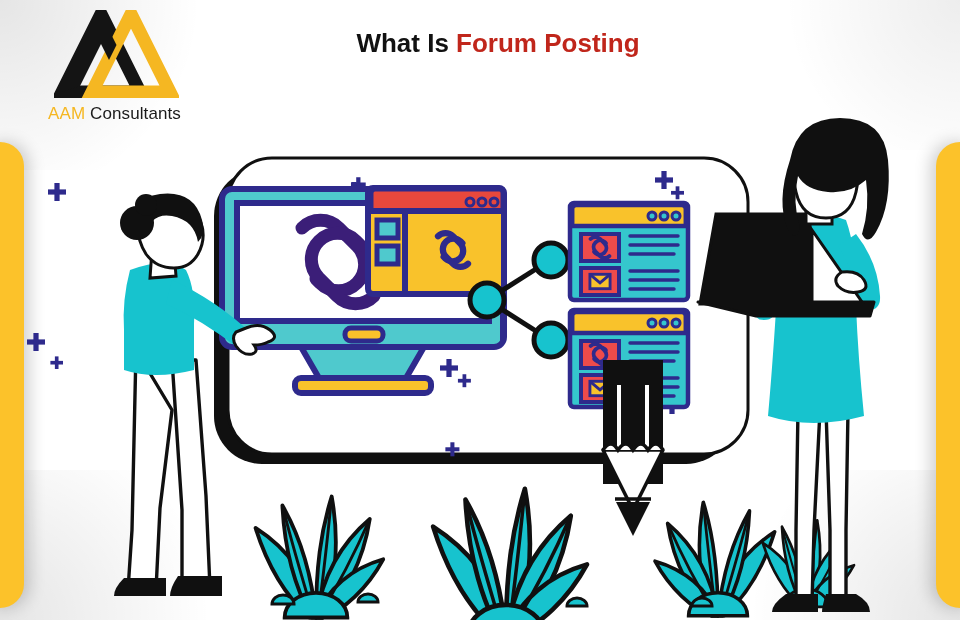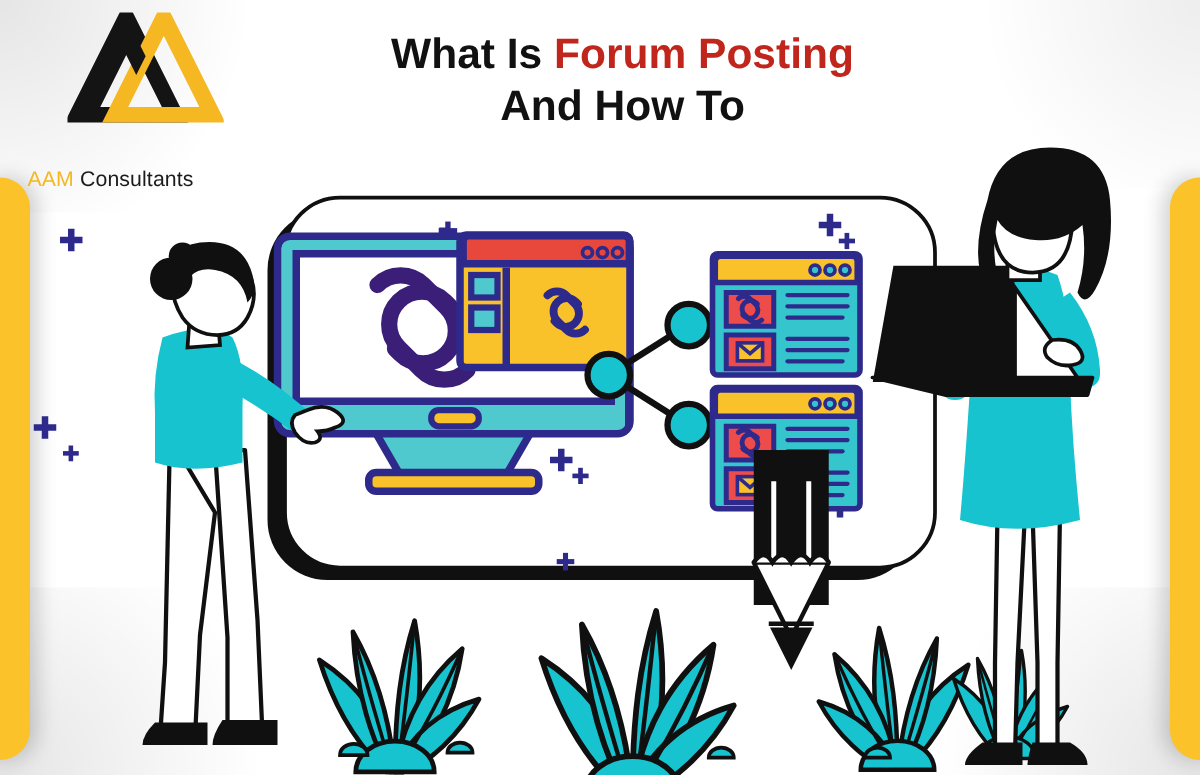--- a/index.html
+++ b/index.html
@@ -24,28 +24,28 @@
   #vig-bl{left:0;bottom:0;width:260px;height:150px;
       background:radial-gradient(circle at 0% 100%, rgba(0,0,0,.10), rgba(0,0,0,0) 70%);}
   #vig-br{right:0;bottom:0;width:260px;height:150px;
       background:radial-gradient(circle at 100% 100%, rgba(0,0,0,.10), rgba(0,0,0,0) 70%);}
   #vig-tr{right:0;top:0;width:200px;height:150px;
       background:radial-gradient(circle at 100% 0%, rgba(0,0,0,.07), rgba(0,0,0,0) 70%);}
 
   
   #logo{position:absolute;left:22px;top:8px;width:185px;height:120px;}
   #logo-mark{position:absolute;left:32px;top:2px;width:125px;height:88px;}
-  #logo-text{position:absolute;left:0;top:96px;width:185px;
-             font-size:17px;letter-spacing:.1px;white-space:nowrap;margin-top:30px;}
+  #logo-text{position:absolute;left:0;top:96px;width:185px;text-align:center;
+             font-size:17px;letter-spacing:.1px;white-space:nowrap;}
   #logo-text .aam{color:#F5B722;}
   #logo-text .cons{color:#1b1b1b;}
 
   
   #headline{position:absolute;left:238px;top:22px;width:520px;text-align:center;
-            font-weight:bold;font-size:34px;line-height:42px;color:#111111;}
+            font-weight:bold;font-size:26px;line-height:42px;color:#111111;}
   #headline .hl-red{color:#C0261B;}
   #headline .hl-line{display:block;white-space:nowrap;}
 
   
   #illustration{position:absolute;left:0;top:110px;width:960px;height:510px;}
   #illustration svg{display:block;}
 </style>
 </head>
 <body>
 
@@ -68,21 +68,20 @@
       </svg>
     </div>
     <div id="logo-text">
       <span class="aam">AAM</span>
       <span class="cons">Consultants</span>
     </div>
   </div>
 
   <div id="headline">
     <span class="hl-line"><span>What Is </span><span class="hl-red">Forum Posting</span></span>
-    <span class="hl-line">And How To</span>
   </div>
 
   <div id="illustration">
   <svg viewBox="0 0 960 510" width="960" height="510" xmlns="http://www.w3.org/2000/svg">
 
     <defs>
       <g id="plusmark">
         <rect x="-9" y="-2.6" width="18" height="5.2" fill="#2E2A8C"></rect>
         <rect x="-2.6" y="-9" width="5.2" height="18" fill="#2E2A8C"></rect>
       </g>

